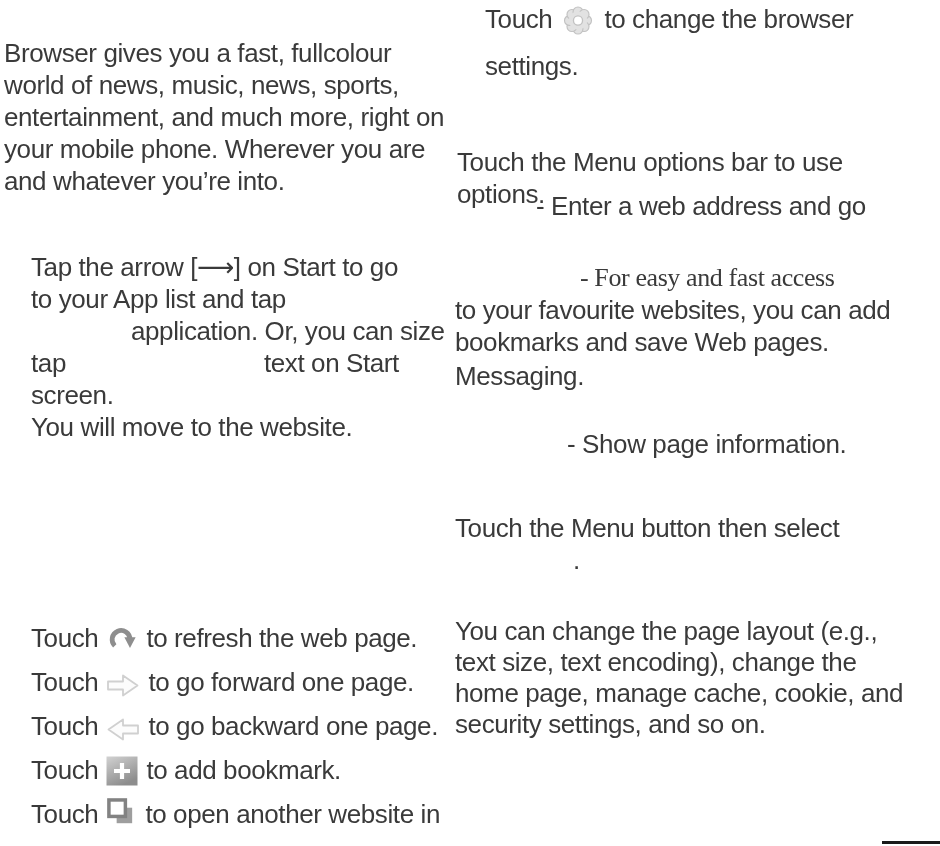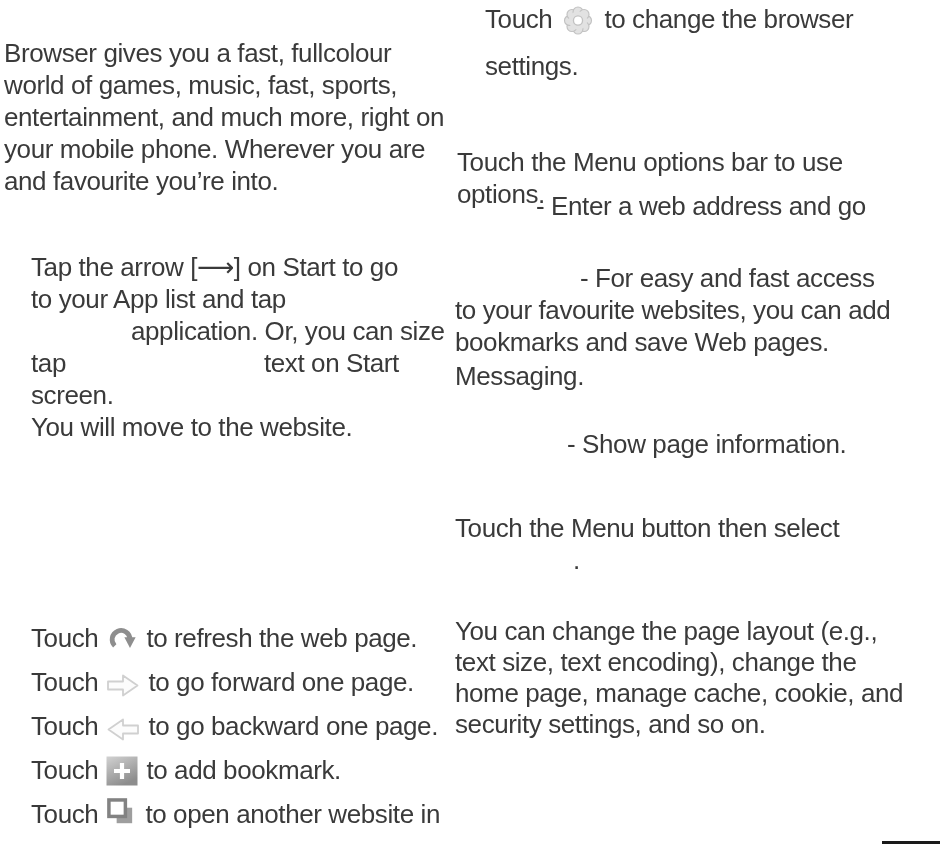--- a/index.html
+++ b/index.html
@@ -11,37 +11,37 @@
   .blk{position:absolute;}
   .lh32{line-height:32px;}
   .lh37{line-height:37px;}
   .lh31{line-height:31px;margin-top:36px;}
   .line{white-space:nowrap;}
   .icn{display:inline-block;vertical-align:-7px;margin:0 8px;}
   .icn-gear{vertical-align:-10px;margin:0 7px;}
   .sp{display:inline-block;width:198px;}
   .ind100{padding-left:100px;}
   .ind108{padding-left:108px;}
-  .ind125{padding-left:125px;}
+  .ind125{padding-left:125px;font-family:Liberation Serif, serif;}
   .ind138{padding-left:138px;}
   .ind112{padding-left:112px;}
   .ind118{padding-left:118px;}
   .page-marker{position:absolute;left:882px;top:841px;width:58px;height:3px;background:#1a1a1a;}
 </style>
 </head>
 <body>
 
 <div class="page">
 
   <div class="blk lh32" style="left:4px;top:37px;width:430px;">
     <div class="line">Browser gives you a fast, fullcolour</div>
-    <div class="line">world of games, music, fast, sports,</div>
+    <div class="line">world of news, music, news, sports,</div>
     <div class="line">entertainment, and much more, right on</div>
     <div class="line">your mobile phone. Wherever you are</div>
-    <div class="line">and favourite you’re into.</div>
+    <div class="line">and whatever you’re into.</div>
   </div>
 
   <div class="blk lh32" style="left:31px;top:251px;width:410px;">
     <div class="line">Tap the arrow [⟶] on Start to go</div>
     <div class="line">to your App list and tap</div>
     <div class="line ind100">application. Or, you can size</div>
     <div class="line"><span>tap</span><span class="sp"></span><span>text on Start</span></div>
     <div class="line">screen.</div>
     <div class="line">You will move to the website.</div>
   </div>

